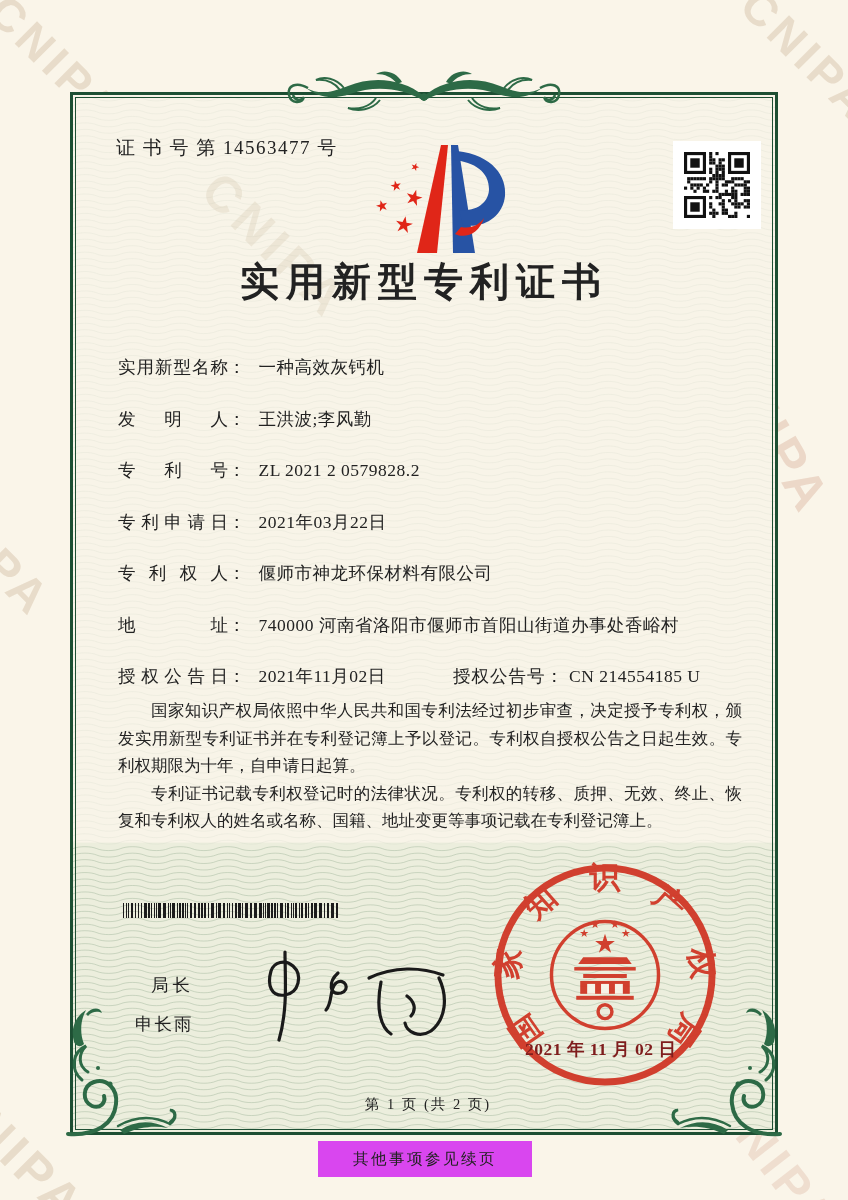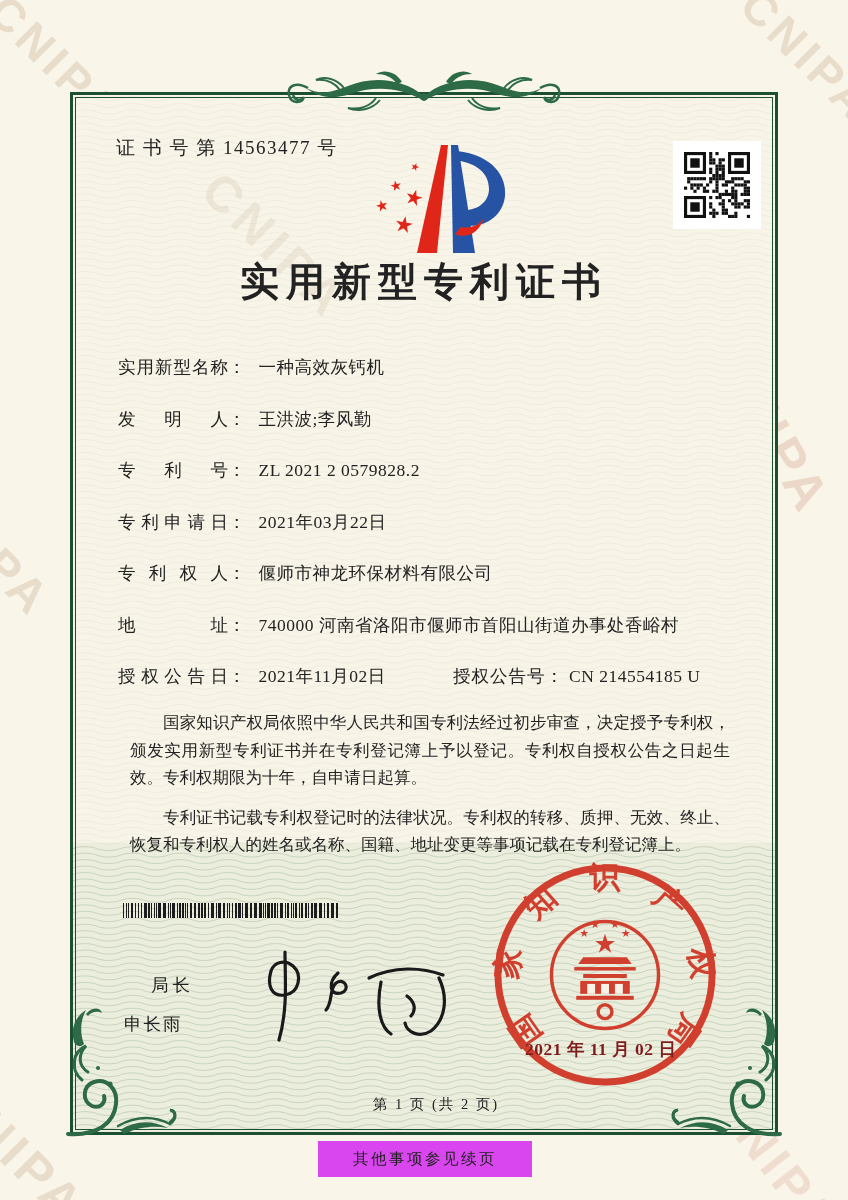--- a/index.html
+++ b/index.html
@@ -34,30 +34,30 @@
   .fields{position:absolute;left:45px;top:260px;width:645px;font-size:17.5px;}
   .frow{position:relative;height:51.5px;}
   .flabel{display:inline-flex;width:110px;justify-content:space-between;}
   .fvalue{margin-left:13px;letter-spacing:.5px;}
   .pair2{position:absolute;left:335px;top:0;}
   .pair2 .flabel{width:auto;letter-spacing:1px;}
   .pair2 .fvalue{margin-left:6px;}
   
   .paras{position:absolute;left:45px;top:602px;width:624px;font-size:16.5px;line-height:27.5px;
          text-align:justify;}
-  .paras p{margin:12px;text-indent:2em;}
+  .paras p{margin:0;text-indent:2em;}
   
   .barcode{position:absolute;left:50px;top:808px;width:218px;height:15px;}
   .sig-title{position:absolute;left:51px;top:878px;font-size:17.5px;letter-spacing:4px;margin-left:27px;}
-  .sig-name{position:absolute;left:51px;top:917px;font-size:17.5px;letter-spacing:2px;}
+  .sig-name{position:absolute;left:62px;top:917px;font-size:17.5px;letter-spacing:2px;}
   .sig-script{position:absolute;left:168px;top:852px;}
   .seal{position:absolute;left:418px;top:766px;opacity:.93;}
   .seal-date{position:absolute;left:452px;top:942px;width:240px;font-size:17.5px;font-weight:bold;
              color:#7f1d1d;letter-spacing:.5px;z-index:3;}
-  .pagenum{position:absolute;left:12px;width:100%;top:1000px;text-align:center;font-size:14.5px;letter-spacing:2px;}
+  .pagenum{position:absolute;left:4px;width:100%;top:1000px;text-align:center;font-size:14.5px;letter-spacing:2px;}
   .contbox{position:absolute;left:318px;top:1141px;width:214px;height:36px;background:#d946ef;z-index:2;
            display:flex;align-items:center;justify-content:center;font-size:15.5px;letter-spacing:2.5px;}
   
   .flourish{position:absolute;left:284px;top:66px;z-index:3;}
   .corner{position:absolute;z-index:3;}
   .corner-bl{left:52px;top:1006px;}
   .corner-br{left:666px;top:1006px;transform:scaleX(-1);}
 </style>
 </head>
 <body>

